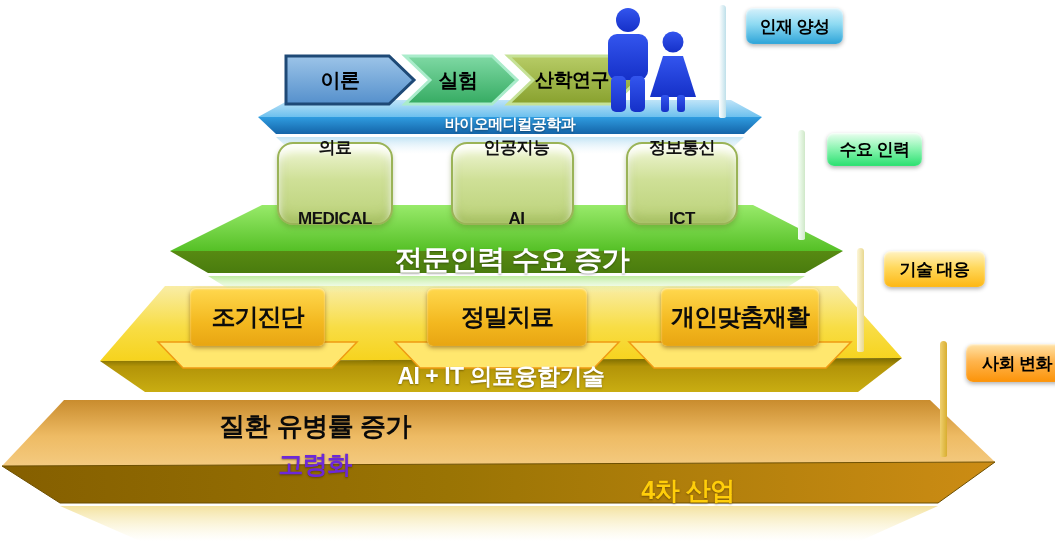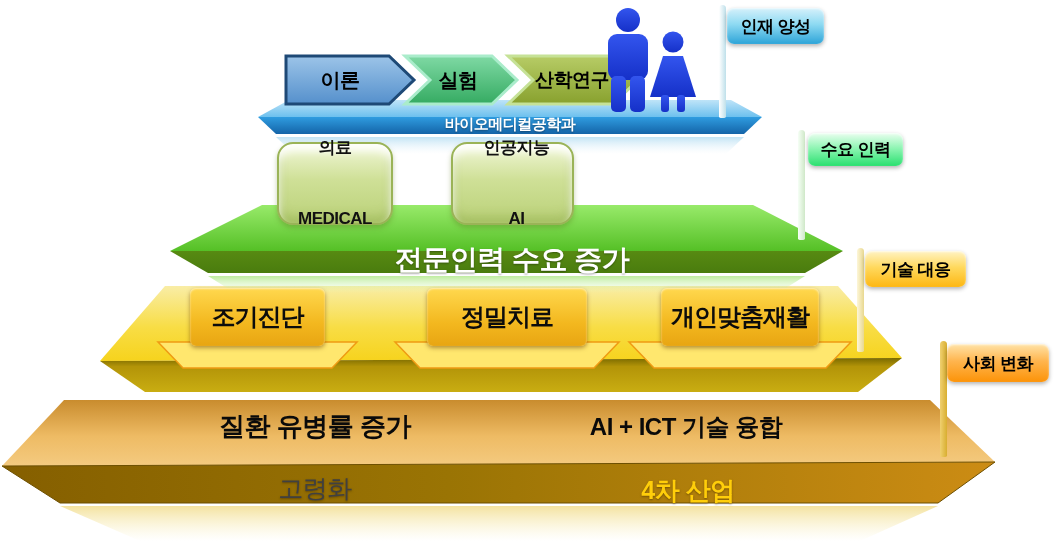--- a/index.html
+++ b/index.html
@@ -27,21 +27,21 @@
     background:linear-gradient(180deg,#ffd84e 0%,#f3b81f 60%,#e8a512 100%);
     box-shadow:0 2px 4px rgba(110,60,0,.5), inset 0 1px 2px rgba(255,255,255,.6);
     display:flex;align-items:center;justify-content:center;
     font-weight:bold;color:#0c0c0c;font-size:24px;letter-spacing:-1px;
   }
   .flag-pole{position:absolute;width:7px;border-radius:4px 4px 2px 2px;}
   .flag-banner{
     position:absolute;border-radius:7px;
     box-shadow:0 2px 4px rgba(0,0,0,.3), inset 0 1px 2px rgba(255,255,255,.7);
     display:flex;align-items:center;justify-content:center;
-    font-weight:bold;color:#000;font-size:17px;letter-spacing:-0.5px;
+    font-weight:bold;color:#000;font-size:17px;letter-spacing:-0.5px;margin-left:19px;
   }
 </style>
 </head>
 <body>
 
 <div class="stage">
 
   <svg class="abs" style="left:0;top:0;" width="1055" height="541" viewBox="0 0 1055 541">
     <defs>
       <linearGradient id="gOrangeTop" x1="0" y1="0" x2="0" y2="1">
@@ -146,37 +146,41 @@
       <rect x="677" y="95" width="8" height="17" rx="3"></rect>
     </g>
   </svg>
 
   <div class="lbl arrow-label" style="left:290px;top:68px;width:100px;height:24px;font-size:20px;">이론</div>
   <div class="lbl arrow-label" style="left:413px;top:68px;width:90px;height:24px;font-size:20px;">실험</div>
   <div class="lbl arrow-label" style="left:512px;top:68px;width:120px;height:24px;font-size:19px;">산학연구</div>
 
   <div class="lbl platform-label" style="left:330px;top:114px;width:360px;height:21px;font-size:15px;">바이오메디컬공학과</div>
   <div class="lbl platform-label" style="left:312px;top:246px;width:400px;height:27px;font-size:28px;">전문인력 수요 증가</div>
+  <div class="lbl platform-label" style="left:301px;top:362px;width:400px;height:29px;font-size:23px;">AI + IT 의료융합기술</div>
 
   <div class="green-box" style="left:277px;top:142px;width:112px;height:79px;">
     <span>의료</span>
     <span>MEDICAL</span>
   </div>
   <div class="green-box" style="left:451px;top:142px;width:111px;height:79px;padding-left:8px;">
     <span>인공지능</span>
     <span>AI</span>
   </div>
+  <div class="green-box" style="left:626px;top:142px;width:108px;height:79px;">
+    <span>정보통신</span>
+    <span>ICT</span>
+  </div>
 
   <div class="gold-box" style="left:190px;top:288px;width:135px;height:58px;">조기진단</div>
   <div class="gold-box" style="left:427px;top:288px;width:160px;height:58px;">정밀치료</div>
   <div class="gold-box" style="left:661px;top:288px;width:158px;height:58px;">개인맞춤재활</div>
 
   <div class="lbl" style="left:165px;top:410px;width:300px;height:32px;font-size:26px;font-weight:bold;color:#0a0a0a;">질환 유병률 증가</div>
-  <div class="lbl" style="left:536px;top:412px;width:300px;height:30px;font-size:24px;font-weight:bold;color:#0a0a0a;">AI + ICT 기술 융합</div>
-  <div class="lbl" style="left:215px;top:473px;width:200px;height:30px;font-size:25px;font-weight:normal;color:#404040;text-shadow:0 1px 2px rgba(60,40,0,.5);">고령화</div>
+  <div class="lbl" style="left:215px;top:449px;width:200px;height:30px;font-size:25px;font-weight:bold;color:#6d28d9;text-shadow:0 1px 2px rgba(60,40,0,.5);">고령화</div>
   <div class="lbl" style="left:588px;top:475px;width:200px;height:30px;font-size:25px;font-weight:bold;color:#ffce0a;text-shadow:0 1px 2px rgba(60,40,0,.5);">4차 산업</div>
 
   <div class="flag-pole" style="left:719px;top:5px;height:113px;background:linear-gradient(90deg,#ffffff,#bfe0ea);"></div>
   <div class="flag-banner" style="left:727px;top:8px;width:97px;height:36px;background:linear-gradient(180deg,#d6f1fb 0%,#8edaf2 45%,#2da4d8 100%);">인재 양성</div>
 
   <div class="flag-pole" style="left:798px;top:130px;height:110px;background:linear-gradient(90deg,#f6fff6,#cfe8c8);"></div>
   <div class="flag-banner" style="left:808px;top:133px;width:95px;height:33px;background:linear-gradient(180deg,#eafeef 0%,#90f5b4 45%,#2ae070 100%);">수요 인력</div>
 
   <div class="flag-pole" style="left:857px;top:248px;height:104px;background:linear-gradient(90deg,#fdf6d8,#e8d890);"></div>
   <div class="flag-banner" style="left:865px;top:251px;width:101px;height:36px;background:linear-gradient(180deg,#fff3c4 0%,#ffd95e 45%,#fdb713 100%);">기술 대응</div>

